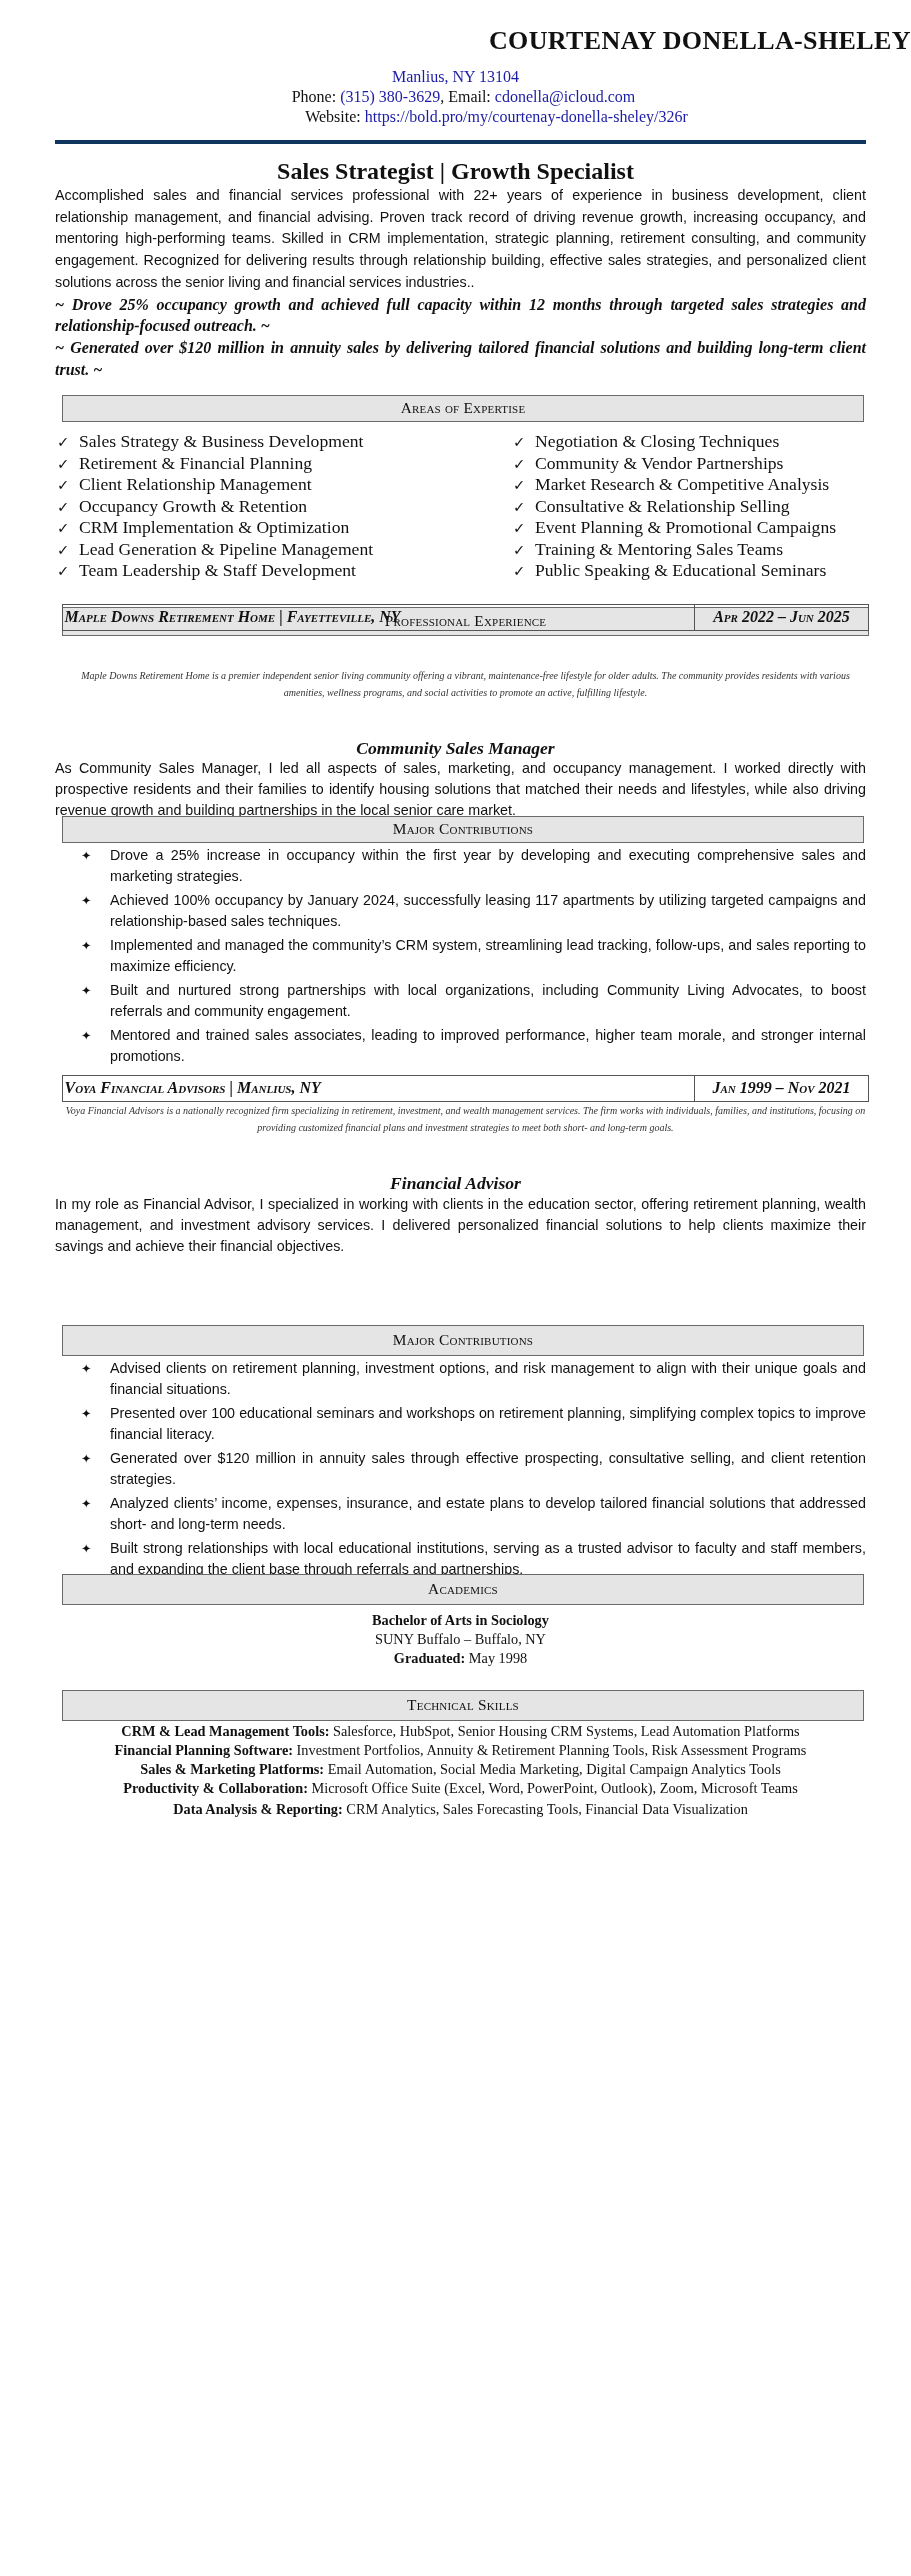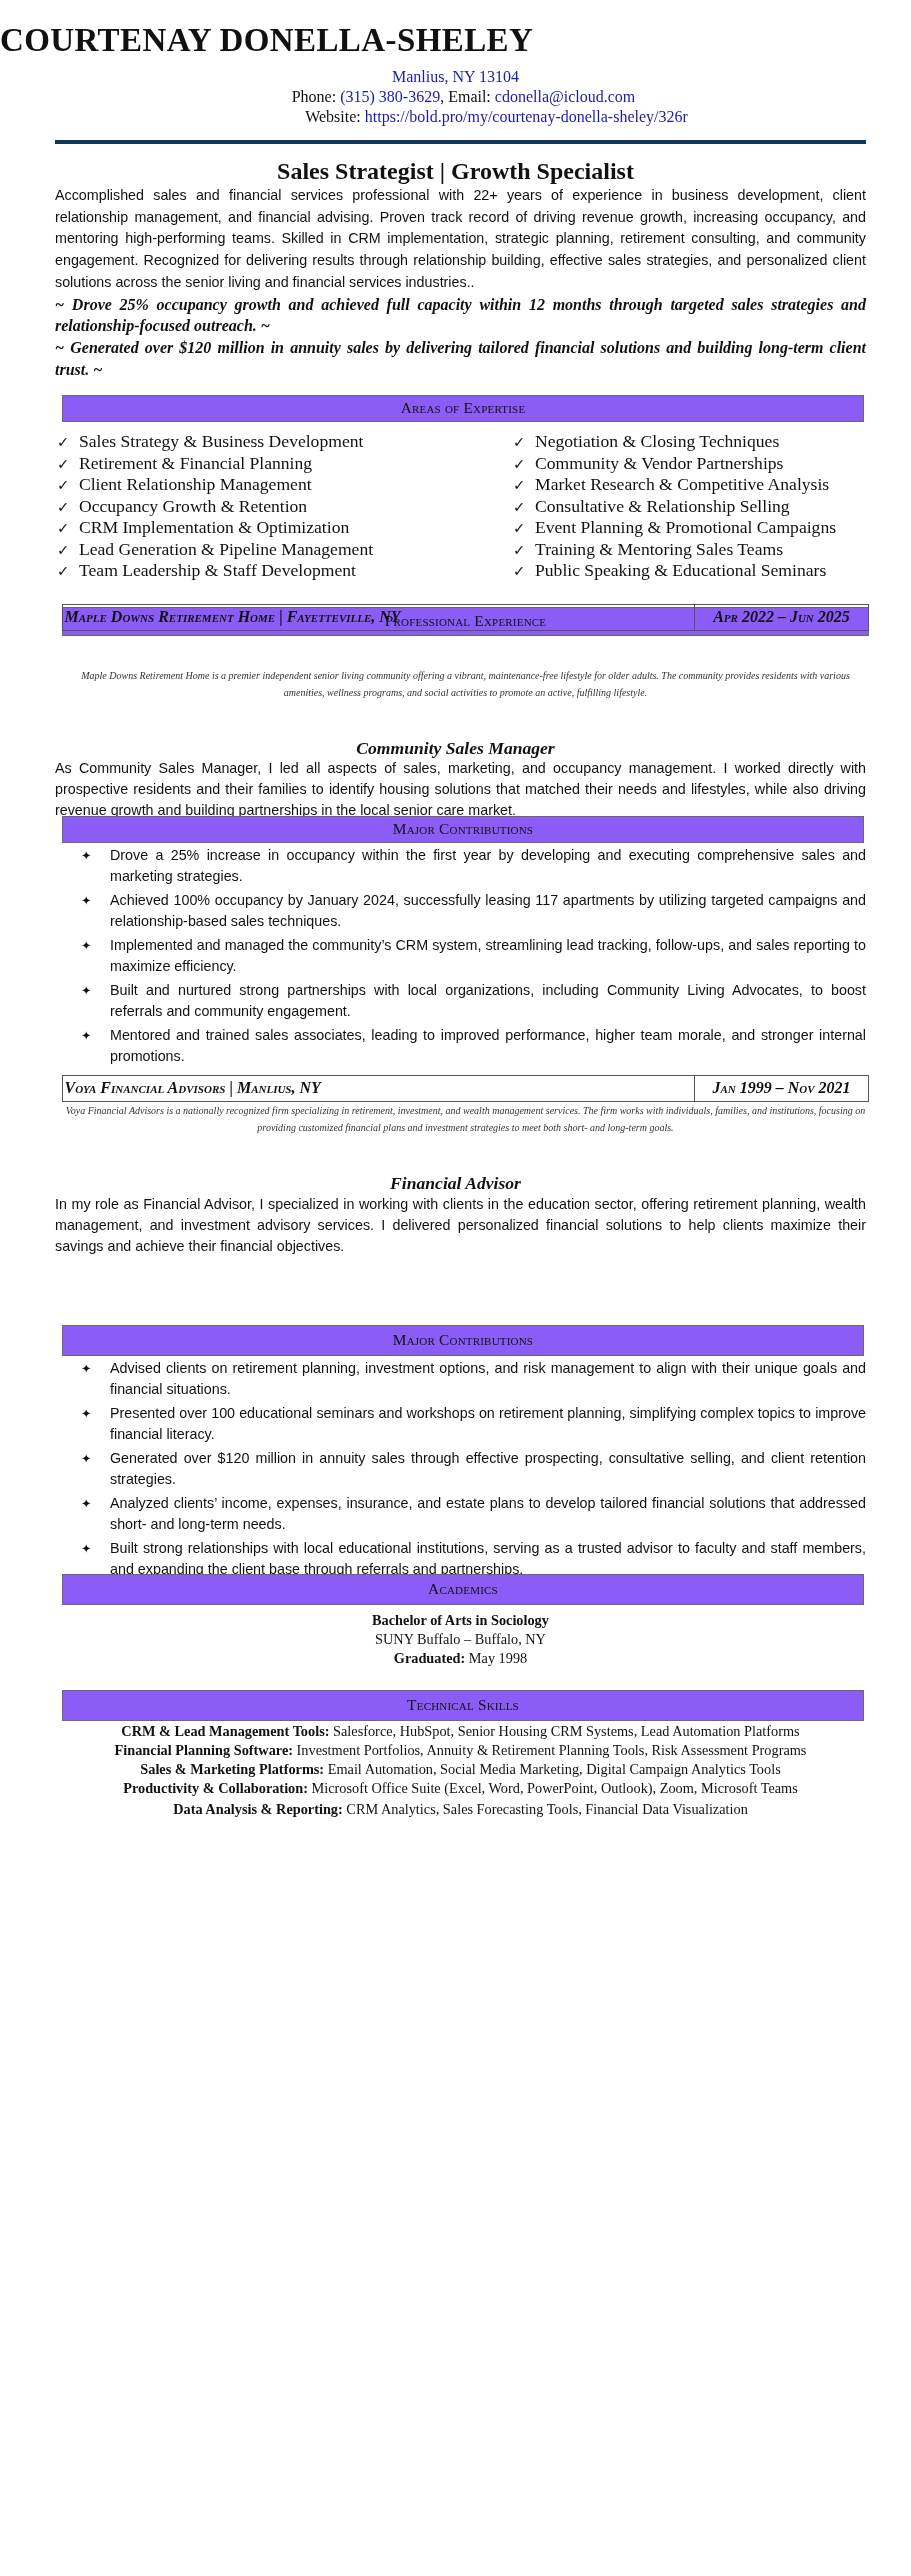--- a/index.html
+++ b/index.html
@@ -1,32 +1,32 @@
 <!DOCTYPE html>
 <html style="font-size:11.8px"><head>
 <meta charset="utf-8">
 <style>
   html, body { margin: 0; padding: 0; background: #ffffff; }
   body { width: 911px; height: 2576px; position: relative; color: #111; overflow: hidden; }
   .page { position: absolute; left: 0; top: 0; width: 911px; }
 
-  .name { position: absolute; top: 22px; left: 0; width: 911px; text-align: left;
-          font-family: "Liberation Serif", serif; font-weight: bold; font-size: 33px; letter-spacing: 0.4px; line-height: 37px; }
+  .name { position: absolute; top: 22px; left: 0; width: 911px; text-align: right;
+          font-family: "Liberation Serif", serif; font-weight: bold; font-size: 26px; letter-spacing: 0.4px; line-height: 37px; }
   .contact { position: absolute; left: 0; width: 911px; text-align: center;
              font-family: "Liberation Serif", serif; font-size: 16px; line-height: 20.6px; }
   .blue { color: #1c1ca6; }
   .rule { position: absolute; top: 140px; left: 55px; width: 811px; height: 3.7px; background: #0f365e; }
 
   .headline { position: absolute; top: 160px; left: 0; width: 911px; text-align: center;
               font-family: "Liberation Serif", serif; font-weight: bold; font-size: 24px; line-height: 23.5px; }
   .summary { position: absolute; top: 185px; left: 55px; width: 811px; text-align: justify;
              font-family: "Liberation Sans", sans-serif; font-size: 14.3px; line-height: 21.7px; }
   .summary .ach { font-family: "Liberation Serif", serif; font-weight: bold; font-style: italic; font-size: 16px; display: block; text-align: justify; }
 
-  .secbox { position: absolute; left: 62px; width: 802px; height: 26.5px; background: #8b5cf6;
+  .secbox { position: absolute; left: 62px; width: 802px; height: 26.5px; background: #e5e5e5;
             border: 1.5px solid #6a6a6a; box-sizing: border-box; text-align: center;
             font-family: "Liberation Serif", serif; font-variant: small-caps; font-size: 15.4px; line-height: 23.5px; letter-spacing: 0.2px; }
 
   .expertise { position: absolute; top: 431px; left: 57px; width: 816px; display: grid;
                grid-template-columns: 456px 360px; font-family: "Liberation Serif", serif; font-size: 17.6px; line-height: 21.5px; }
   .expertise .item { white-space: nowrap; }
   .expertise .check { display: inline-block; width: 22px; font-family: "DejaVu Sans", sans-serif; font-size: 14.7px; }
 
   .jobrow { position: absolute; left: 62px; width: 807px; height: 27px; border: 1.5px solid #555; box-sizing: border-box;
             display: flex; font-family: "Liberation Serif", serif; font-style: italic; font-variant: small-caps; font-weight: bold; font-size: 16px; }

